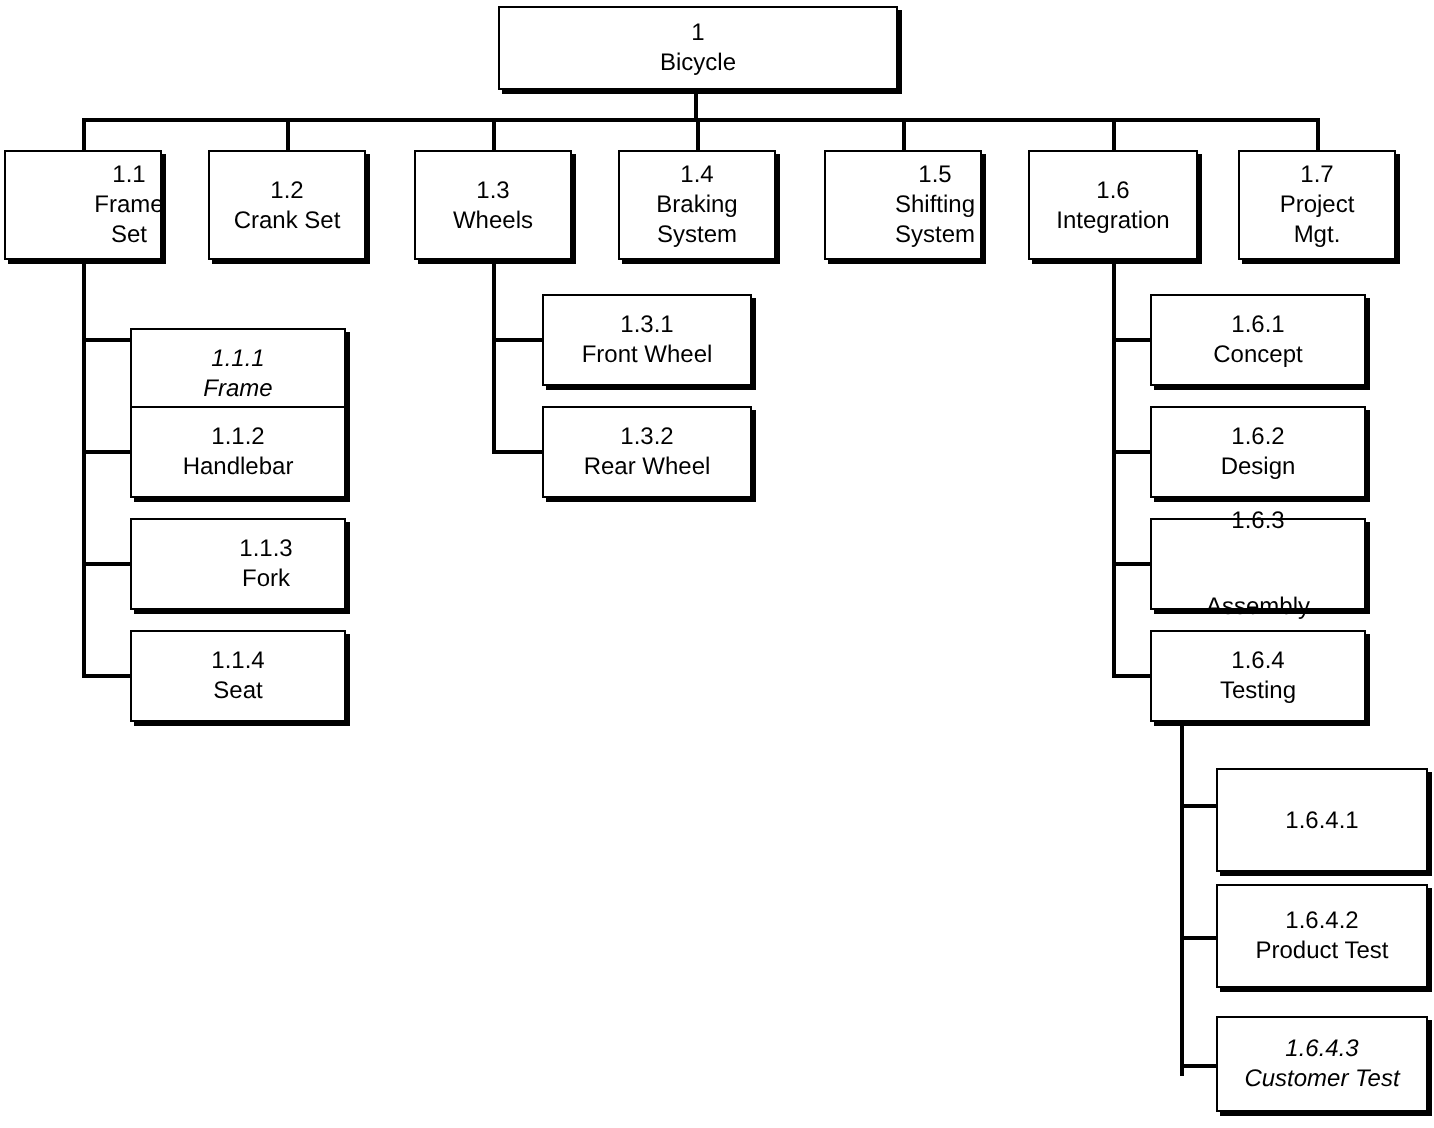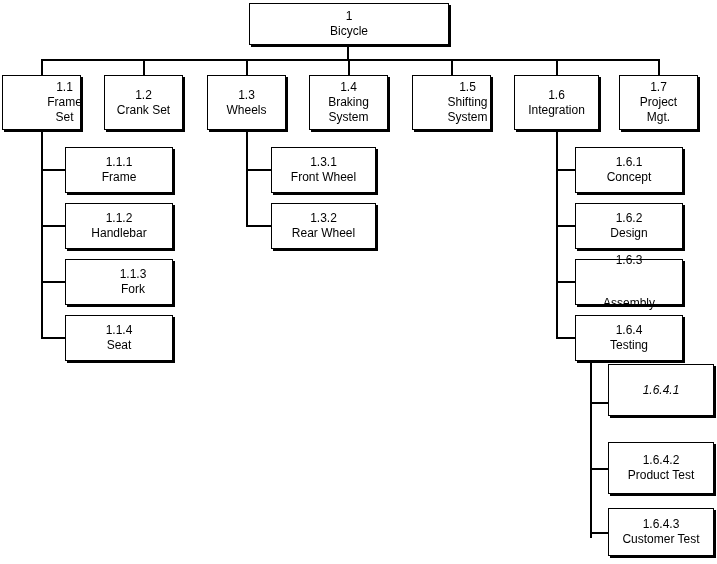--- a/index.html
+++ b/index.html
@@ -106,21 +106,21 @@
       </div>
       <div class="wbs-node" style="left: 514px; top: 75px; width: 85px; height: 55px;">
         <span class="wbs-code">1.6</span>
         <span class="wbs-label">Integration</span>
       </div>
       <div class="wbs-node" style="left: 619px; top: 75px; width: 79px; height: 55px;">
         <span class="wbs-code">1.7</span>
         <span class="wbs-label">Project
 Mgt.</span>
       </div>
-      <div class="wbs-node" style="left: 65px; top: 147px; width: 108px; height: 46px;">
+      <div class="wbs-node" style="left: 65px; top: 164px; width: 108px; height: 46px; font-style: italic;">
         <span class="wbs-code">1.1.1</span>
         <span class="wbs-label">Frame</span>
       </div>
       <div class="wbs-node" style="left: 65px; top: 203px; width: 108px; height: 46px;">
         <span class="wbs-code">1.1.2</span>
         <span class="wbs-label">Handlebar</span>
       </div>
       <div class="wbs-node" style="left: 65px; top: 259px; width: 108px; height: 46px; padding-left: 28px;">
         <span class="wbs-code">1.1.3</span>
         <span class="wbs-label">Fork</span>
@@ -146,25 +146,25 @@
         <span class="wbs-label">Design</span>
       </div>
       <div class="wbs-node" style="left: 575px; top: 259px; width: 108px; height: 46px; gap: 28px;">
         <span class="wbs-code">1.6.3</span>
         <span class="wbs-label">Assembly</span>
       </div>
       <div class="wbs-node" style="left: 575px; top: 315px; width: 108px; height: 46px;">
         <span class="wbs-code">1.6.4</span>
         <span class="wbs-label">Testing</span>
       </div>
-      <div class="wbs-node" style="left: 608px; top: 364px; width: 106px; height: 52px; font-style: italic;">
+      <div class="wbs-node" style="left: 608px; top: 384px; width: 106px; height: 52px;">
         <span class="wbs-code">1.6.4.1</span>
       </div>
       <div class="wbs-node" style="left: 608px; top: 442px; width: 106px; height: 52px;">
         <span class="wbs-code">1.6.4.2</span>
         <span class="wbs-label">Product Test</span>
       </div>
-      <div class="wbs-node" style="left: 608px; top: 508px; width: 106px; height: 48px;">
+      <div class="wbs-node" style="left: 608px; top: 508px; width: 106px; height: 48px; font-style: italic;">
         <span class="wbs-code">1.6.4.3</span>
         <span class="wbs-label">Customer Test</span>
       </div>
     </div>
 </div>
 
 </body></html>

